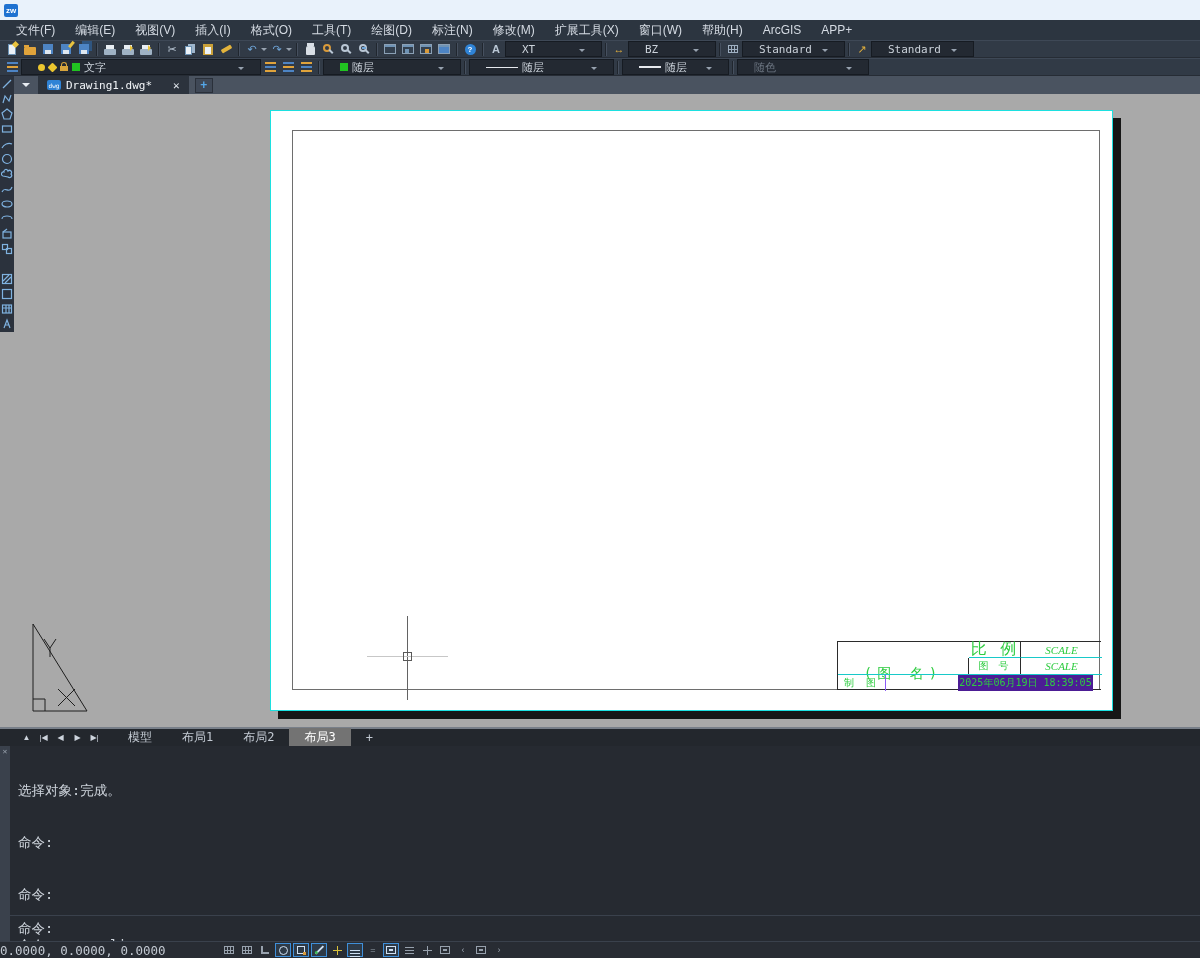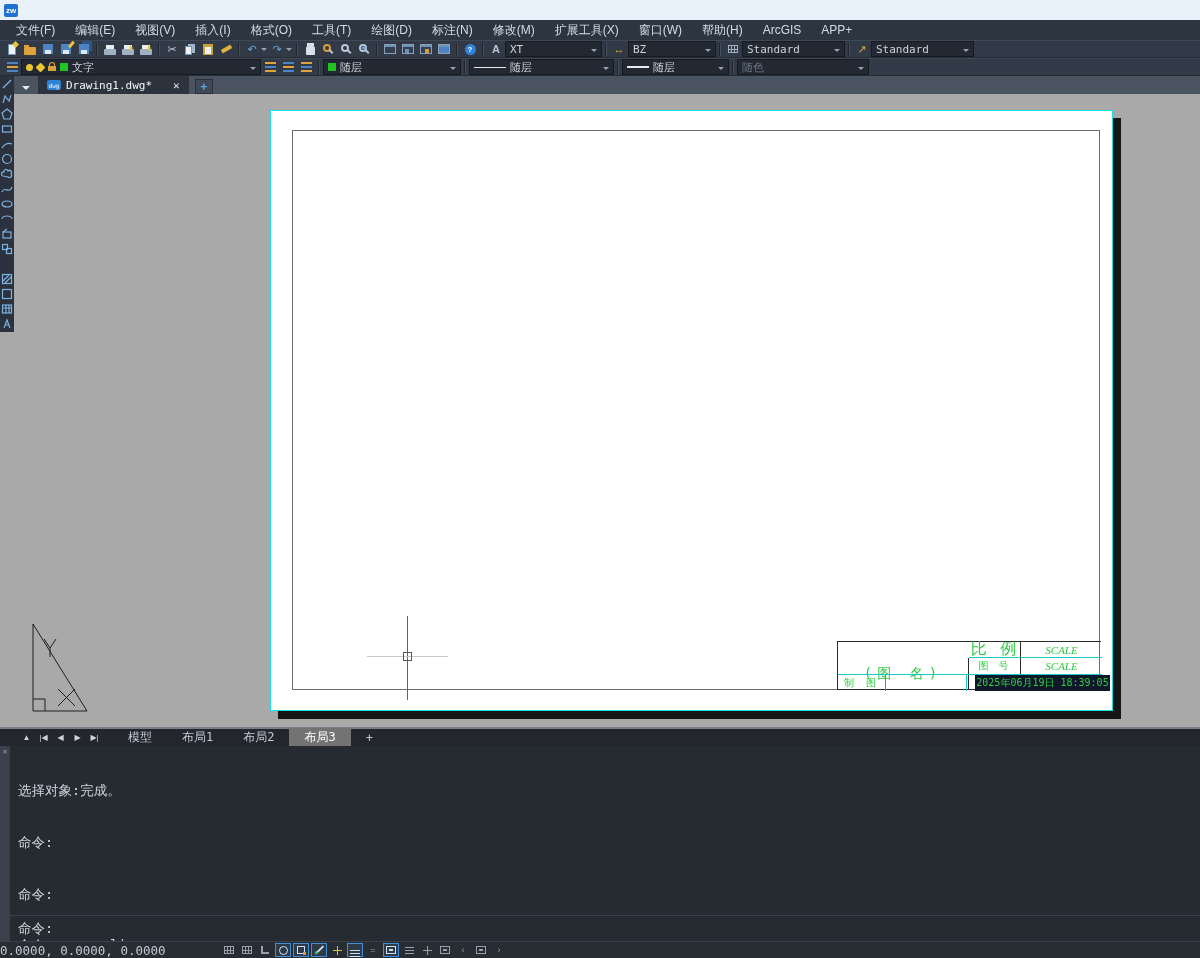--- a/index.html
+++ b/index.html
@@ -17,21 +17,21 @@
   
   .toolbar{position:absolute;left:0;width:1200px;height:18px;background:#313a46;display:flex;align-items:center;padding-left:3px;border-top:1px solid #3d4document654}
   #tb1{top:40px;border-top:1px solid #3e4document8} 
   #tb1,#tb2{border-top:1px solid #3e4856;border-bottom:1px solid #262c35}
   #tb2{top:58px}
   .tbtn{width:18px;height:16px;display:flex;align-items:center;justify-content:center;flex:none}
   .glyph{font-size:11px;color:#b9c6d4;line-height:1}
   .gold{color:#e0ae3d}.blue{color:#6fa5d8}
   .vsep{width:2px;height:13px;border-left:1px solid #20262e;border-right:1px solid #46505f;margin:0 3px;flex:none}
   .dd{width:0;height:0;border:3px solid transparent;border-top-color:#97a2af;margin:4px 1px 0 0;flex:none}
-  .combo{height:16px;background:#232932;border:1px solid #161b22;display:flex;align-items:center;gap:4px;padding:0 4px;font-size:11px;color:#ccd3db;flex:none;font-family:"DejaVu Sans Mono",monospace}
+  .combo{height:16px;background:#232932;border:1px solid #161b22;display:flex;align-items:center;gap:4px;padding:0 16px;font-size:11px;color:#ccd3db;flex:none;font-family:"DejaVu Sans Mono",monospace}
   .combo .caret{width:0;height:0;border:3px solid transparent;border-top-color:#97a2af;margin-left:auto;margin-top:5px}
   .combo.disabled{color:#6b7480}
   
   .sh-page{width:8px;height:11px;background:#ecf2f8;border:1px solid #6d93b5;position:relative}
   .sh-page.sparkle::after{content:"";position:absolute;right:-3px;top:-3px;width:5px;height:5px;background:#e9c33f;transform:rotate(45deg)}
   .sh-folder{width:12px;height:8px;background:#e0a33b;border-radius:1px;position:relative;margin-top:3px}
   .sh-folder::before{content:"";position:absolute;top:-2px;left:0;width:5px;height:2px;background:#e0a33b}
   .sh-disk{width:10px;height:10px;background:#4d84c4;position:relative}
   .sh-disk::after{content:"";position:absolute;left:2px;bottom:0;width:6px;height:4px;background:#dfe7ef}
   .sh-disk.pencil::before{content:"";position:absolute;right:-2px;top:-3px;width:3px;height:7px;background:#e9c33f;transform:rotate(40deg)}
@@ -60,21 +60,21 @@
   .sh-layers.gold{background:#e0a33b;box-shadow:0 4px 0 #4d84c4,0 8px 0 #e0a33b}
   .sh-swatch{width:8px;height:8px;background:#21c321;flex:none}
   .sh-bulb{width:7px;height:7px;border-radius:50%;background:#ecc62f;flex:none}
   .sh-sun{width:7px;height:7px;background:#ecc62f;border-radius:1px;transform:rotate(45deg);flex:none}
   .sh-lockx{width:8px;height:5px;background:#d7a43c;position:relative;margin-top:3px;flex:none}
   .sh-lockx::before{content:"";position:absolute;top:-4px;left:1px;width:4px;height:4px;border:1px solid #d7a43c;border-bottom:none;border-radius:3px 3px 0 0}
   .lt-line{width:32px;border-top:1px solid #e6e9ee;flex:none}
   .lw-line{width:22px;border-top:2px solid #e6e9ee;flex:none}
 
   
-  #doctabs{position:absolute;left:14px;top:76px;width:1186px;height:18px;background:#4a5360;display:flex;align-items:flex-end}
+  #doctabs{position:absolute;left:14px;top:76px;width:1186px;height:18px;background:#4a5360;display:flex;align-items:center}
   .tab-dd{width:0;height:0;border:4px solid transparent;border-top-color:#e8edf2;margin:4px 8px 0 8px}
   .doctab{height:18px;background:#2c333d;display:flex;align-items:center;gap:5px;padding:0 9px;color:#f2f5f8;font-size:11px;font-family:"DejaVu Sans Mono",monospace}
   .sh-dwg{width:14px;height:10px;background:#2f83d6;border-radius:2px;color:#fff;font-size:6px;display:flex;align-items:center;justify-content:center}
   .tabclose{color:#e3e8ee;font-size:11px;margin-left:16px}
   .newtab{width:18px;height:15px;background:#3f4856;color:#54a7e8;font-weight:bold;font-size:12px;display:flex;align-items:center;justify-content:center;margin-left:6px;border:1px solid #2a303a}
 
   
   #lefttoolbar{position:absolute;left:0;top:76px;width:14px;height:256px;background:#2b323d;display:flex;flex-direction:column;align-items:center;z-index:5}
   #lefttoolbar .ltbtn{width:14px;height:15px;display:flex;align-items:center;justify-content:center;flex:none}
   #lefttoolbar svg{display:block}
@@ -90,21 +90,21 @@
   #tblock{position:absolute;left:837px;top:547px;width:264px;height:49px;border:1px solid #2b2b2b;border-right:none;font-family:"DejaVu Sans Mono",monospace}
   #tblock .cell{position:absolute;display:flex;align-items:center;justify-content:center;color:#2ecc40}
   #tb-name{left:0;top:16px;width:131px;height:32px;border-right:1px solid #2b2b2b;font-size:14px;letter-spacing:5px}
   #tb-lbl1{left:131px;top:0;width:52px;height:16px;border-bottom:1px solid #18c9c9;border-right:1px solid #2b2b2b;font-size:16px;letter-spacing:2px}
   #tb-lbl2{left:131px;top:16px;width:52px;height:16px;border-right:1px solid #2b2b2b;font-size:10px;letter-spacing:2px}
   #tb-val1{left:183px;top:0;width:81px;height:16px;border-bottom:1px solid #18c9c9;font-style:italic;font-size:11px;font-family:"Liberation Serif",serif}
   #tb-val2{left:183px;top:16px;width:81px;height:16px;font-style:italic;font-size:11px;font-family:"Liberation Serif",serif}
   #tb-bottom{position:absolute;left:0;top:32px;width:264px;height:17px;border-top:1px solid #18c9c9}
   #tb-draft{left:0;top:0;width:48px;height:16px;border-right:1px solid #8b5cf6;font-size:10px;letter-spacing:3px}
   #tb-empty{left:48px;top:0;width:81px;height:16px;border-right:1px solid #18c9c9}
-  #tb-date{left:137px;top:0;width:135px;height:16px;background:#0f172a;font-size:10px}
+  #tb-date{left:120px;top:0;width:135px;height:16px;background:#4c1d95;font-size:10px}
   
   .xh-v{position:absolute;left:407px;top:522px;width:1px;height:84px;background:#636363}
   .xh-h{position:absolute;left:367px;top:562px;width:81px;height:1px;background:#c7c7c7}
   .pickbox{position:absolute;left:403px;top:558px;width:9px;height:9px;border:1px solid #595959}
   #ucs{position:absolute;left:22px;top:524px}
   #ucs path{stroke:#1e1e1e;fill:none;stroke-width:1}
 
   
   #layouttabs{position:absolute;left:0;top:727px;width:1200px;height:19px;background:#23272d;border-top:2px solid #787f89;display:flex;align-items:center;font-size:12px;color:#c3cad3}
   #layouttabs .nav{width:17px;height:15px;display:flex;align-items:center;justify-content:center;font-size:8px;color:#cdd4dd}

